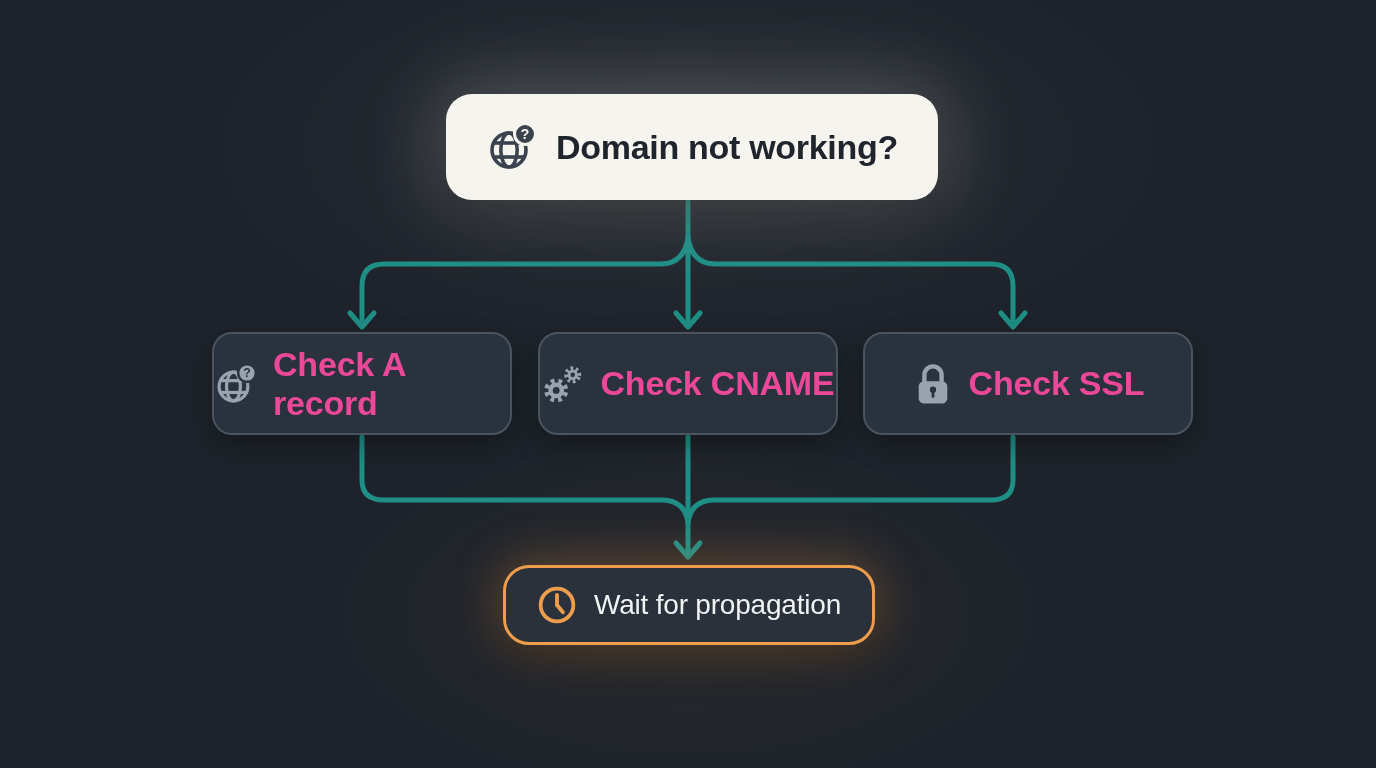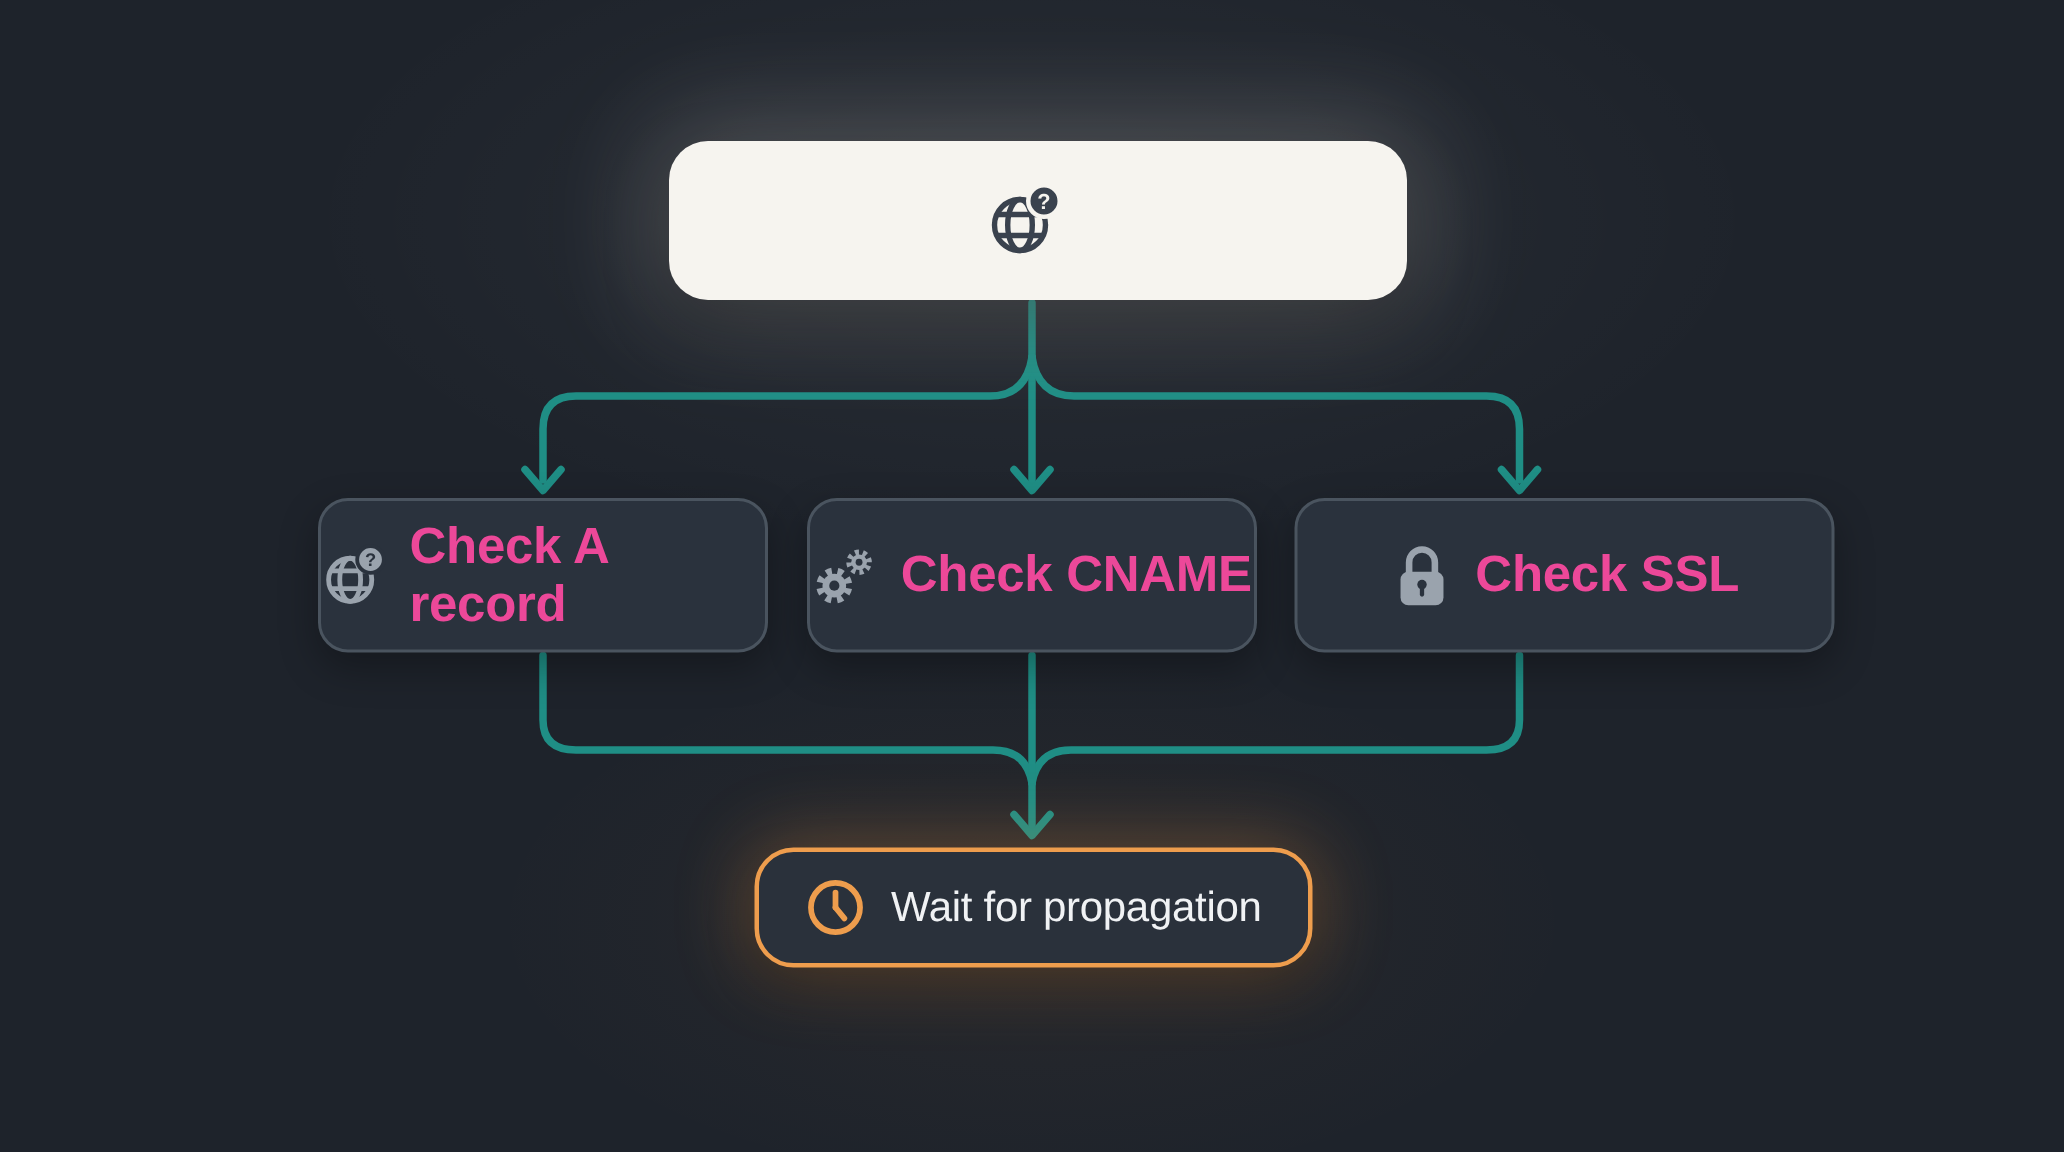--- a/index.html
+++ b/index.html
@@ -46,21 +46,21 @@
   .branch-card {
     top: 332px; width: 300px; height: 103px;
     background: #2a323d;
     border: 2.5px solid #4a545f;
     border-radius: 20px;
     box-shadow: 0 10px 26px rgba(0,0,0,0.30);
   }
   .branch-card .icon { margin-right: 15px; }
   .branch-a { left: 212px; }
   .branch-b { left: 538px; }
-  .branch-c { left: 863px; width: 360px; }
+  .branch-c { left: 863px; width: 330px; }
   .branch-label {
     font-size: 34px;
     font-weight: 700;
     color: #ec4899;
     letter-spacing: -0.2px;
   }
   .result-card {
     left: 503px; top: 565px; width: 372px; height: 80px;
     background: #2a313b;
     border: 3px solid #ee9d4d;
@@ -101,20 +101,21 @@
         <g fill="none" stroke="#3a424e" stroke-width="3.6">
           <circle cx="23" cy="29" r="17"></circle>
           <ellipse cx="23" cy="29" rx="8.2" ry="17"></ellipse>
           <line x1="7.6" y1="22" x2="38.4" y2="22"></line>
           <line x1="7.6" y1="36" x2="38.4" y2="36"></line>
         </g>
         <circle cx="39" cy="13" r="10.5" fill="#3a424e" stroke="#f6f4ef" stroke-width="3"></circle>
         <text x="39" y="18" text-anchor="middle" font-size="14.5" font-weight="700" fill="#f6f4ef">?</text>
       </svg>
     </span>
+    <span class="root-label">Domain not working?</span>
   </div>
 
   <div class="card branch-card branch-a">
     <span class="icon">
       <svg width="44" height="44" viewBox="0 0 52 52">
         <g fill="none" stroke="#9aa3ad" stroke-width="3.8">
           <circle cx="23" cy="29" r="17"></circle>
           <ellipse cx="23" cy="29" rx="8.2" ry="17"></ellipse>
           <line x1="7.6" y1="22" x2="38.4" y2="22"></line>
           <line x1="7.6" y1="36" x2="38.4" y2="36"></line>

